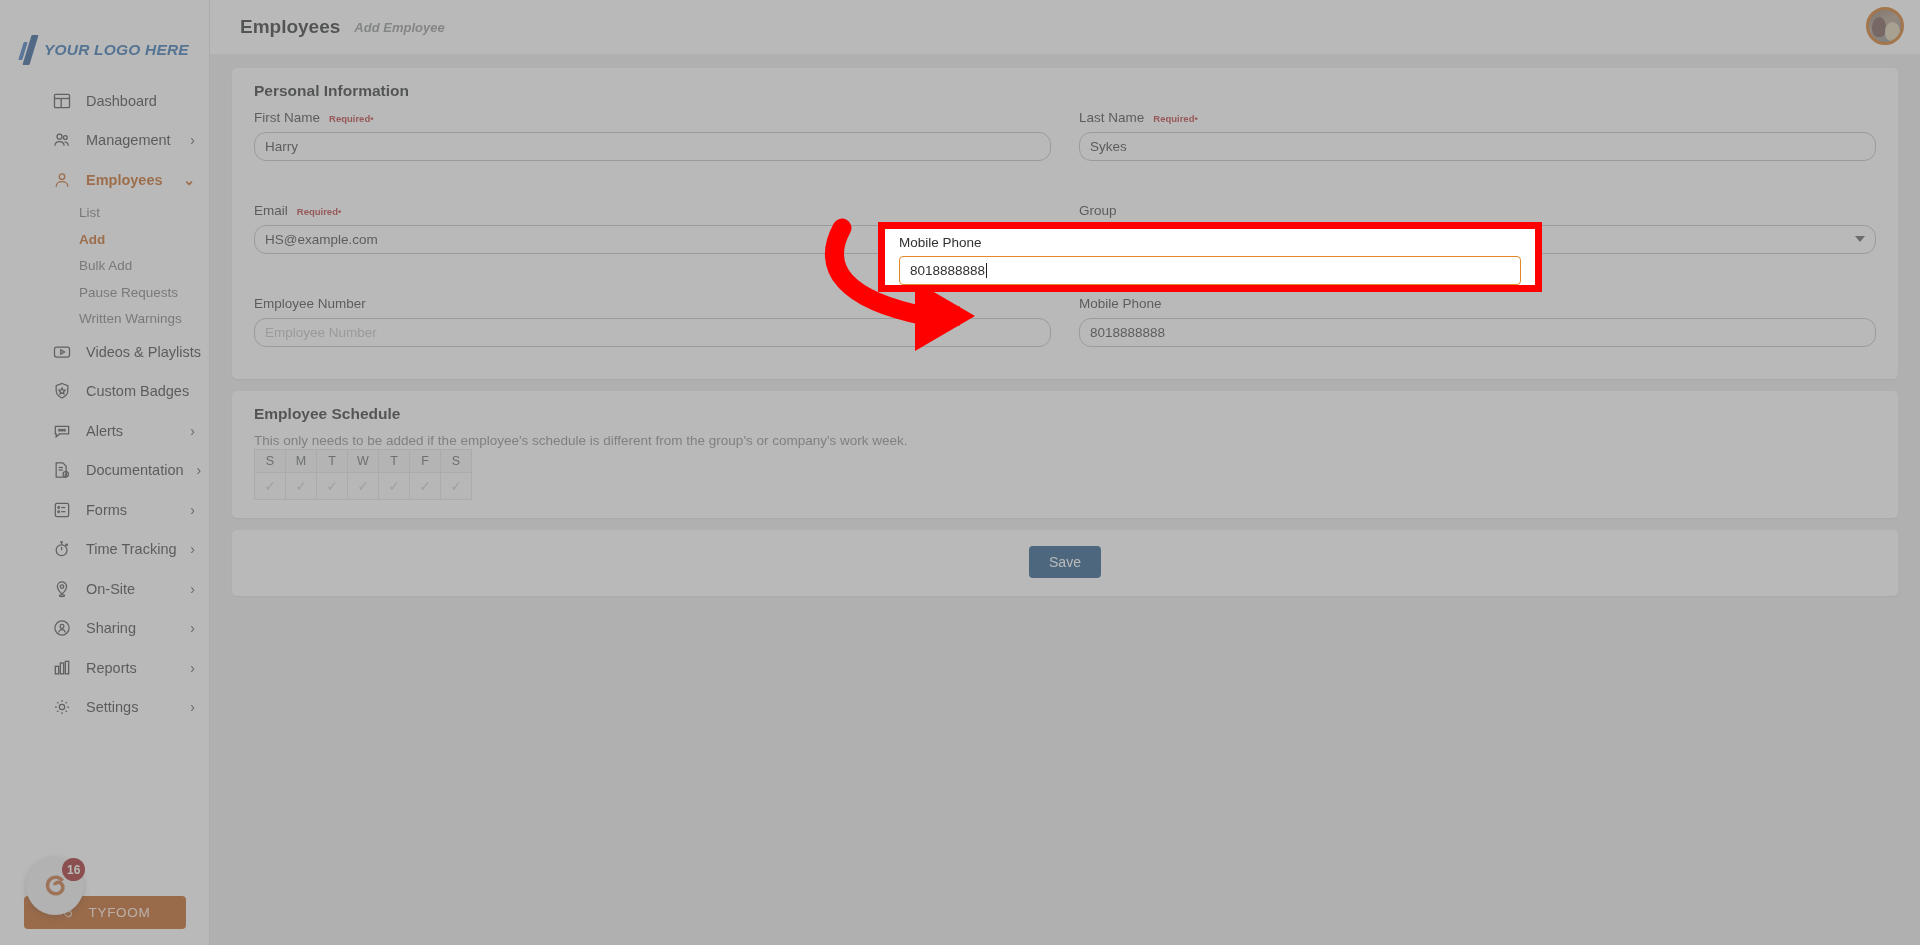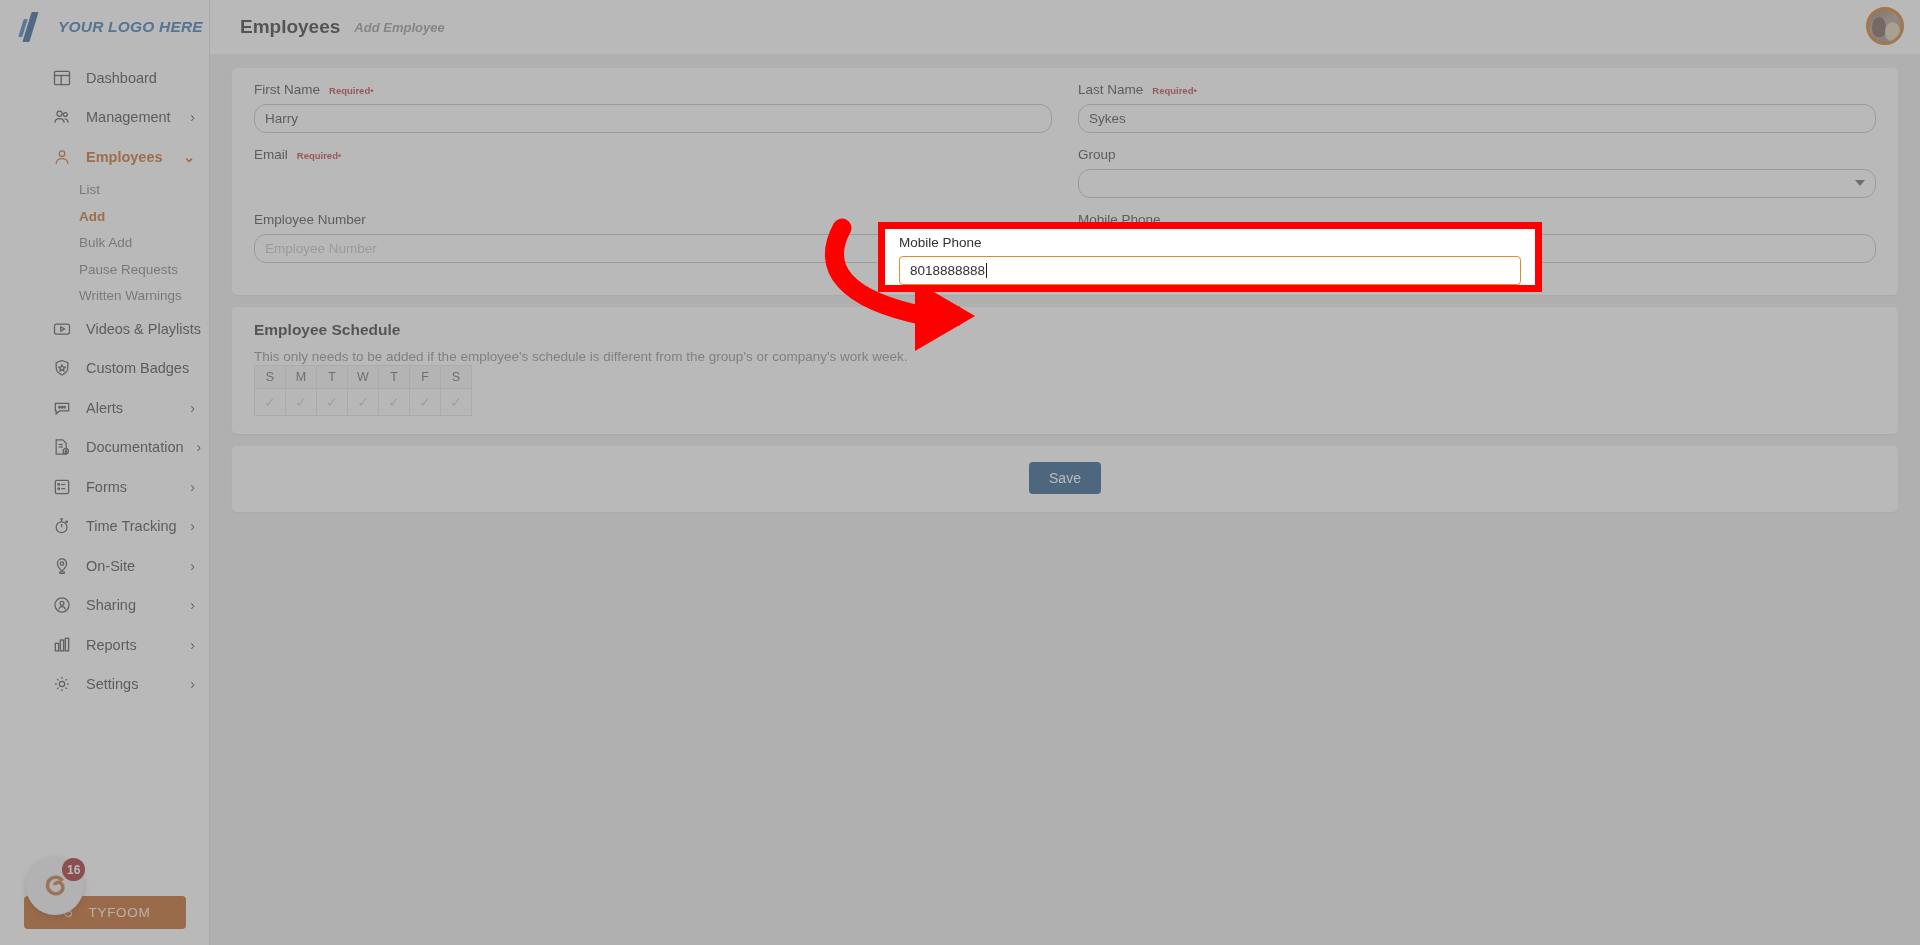--- a/index.html
+++ b/index.html
@@ -21,21 +21,21 @@
 
   
   #sidebar {
     position: absolute; left: 0; top: 0;
     width: 210px; height: 945px;
     background: #ffffff;
     border-right: 1px solid #e2e2e2;
     overflow: hidden;
   }
   .logo-row {
-    height: 54px; display: flex; align-items: center; padding-left: 18px; gap: 18px;
+    height: 54px; display: flex; align-items: center; padding-left: 18px; gap: 4px; margin-top: 23px;
   }
   .logo-mark { width: 22px; height: 30px; position: relative; }
   .logo-mark i {
     position: absolute; display: block; background: #1b4f8f;
     border-radius: 1px; transform: skewX(-17deg);
   }
   .logo-mark i.a { left: 9px; top: 0; width: 7px; height: 30px; }
   .logo-mark i.b { left: 3px; top: 7px; width: 4px; height: 18px; background:#2d6fb8; }
   .logo-text {
     color: #2266aa; font-style: italic; font-weight: bold; font-size: 15.5px;
@@ -108,21 +108,21 @@
   #content {
     position: absolute; left: 210px; top: 54px; right: 0; bottom: 0;
     background: #ebebeb; padding: 14px 22px;
   }
   .card {
     background: #ffffff; border-radius: 5px; box-shadow: 0 1px 2px rgba(0,0,0,.08);
   }
   .card-pad { padding: 14px 22px 18px 22px; }
   .section-title { font-size: 15.5px; font-weight: bold; color: #1d1f21; margin-bottom: 10px; }
 
-  .grid2 { display: grid; grid-template-columns: 1fr 1fr; column-gap: 26px; row-gap: 0px; }
+  .grid2 { display: grid; grid-template-columns: 1fr 1fr; column-gap: 26px; row-gap: 0px; gap: 28px; }
   .field { margin-bottom: 14px; }
   .field-label {
     display: flex; align-items: baseline; gap: 9px;
     font-size: 13.5px; color: #2f3133; margin-bottom: 5px; height: 17px;
   }
   .req { font-size: 9.5px; color: #b4292a; font-weight: bold; }
   .req .dot { color: #b4292a; }
   .inp {
     width: 100%; height: 29px; border: 1px solid #b9bcbf; border-radius: 12px;
     background: #ffffff; padding: 0 10px; font-size: 13.5px; color: #2f3133;
@@ -394,20 +394,21 @@
     <span class="page-sub">Add Employee</span>
     <div class="avatar">
       <span class="f1"></span>
         <span class="f2"></span>
     </div>
   </header>
 
   <main id="content">
 
     <section class="card card-pad">
+      <h2 class="section-title">Personal Information</h2>
 
       <div class="grid2">
 
         <div class="field">
           <div class="field-label">
             <span>First Name</span>
             <span class="req"><span>Required</span><span class="dot">•</span></span>
           </div>
           <input class="inp" type="text" value="Harry" style="">
         </div>
@@ -418,20 +419,21 @@
             <span class="req"><span>Required</span><span class="dot">•</span></span>
           </div>
           <input class="inp" type="text" value="Sykes" style="">
         </div>
 
         <div class="field">
           <div class="field-label">
             <span>Email</span>
             <span class="req"><span>Required</span><span class="dot">•</span></span>
           </div>
+          <input class="inp" type="text" value="HS@example.com" style="">
         </div>
 
         <div class="field">
           <div class="field-label">
             <span>Group</span>
           </div>
           <div class="select-wrap">
             <input class="inp" type="text" readonly="" value="" style="">
             <span class="caret"></span>
           </div>

